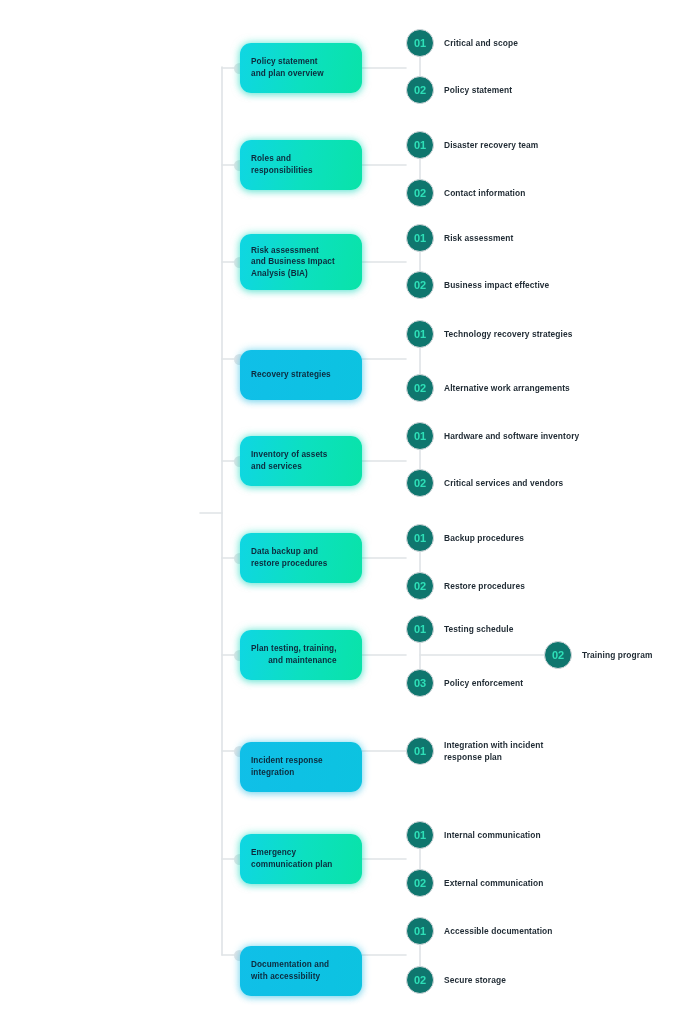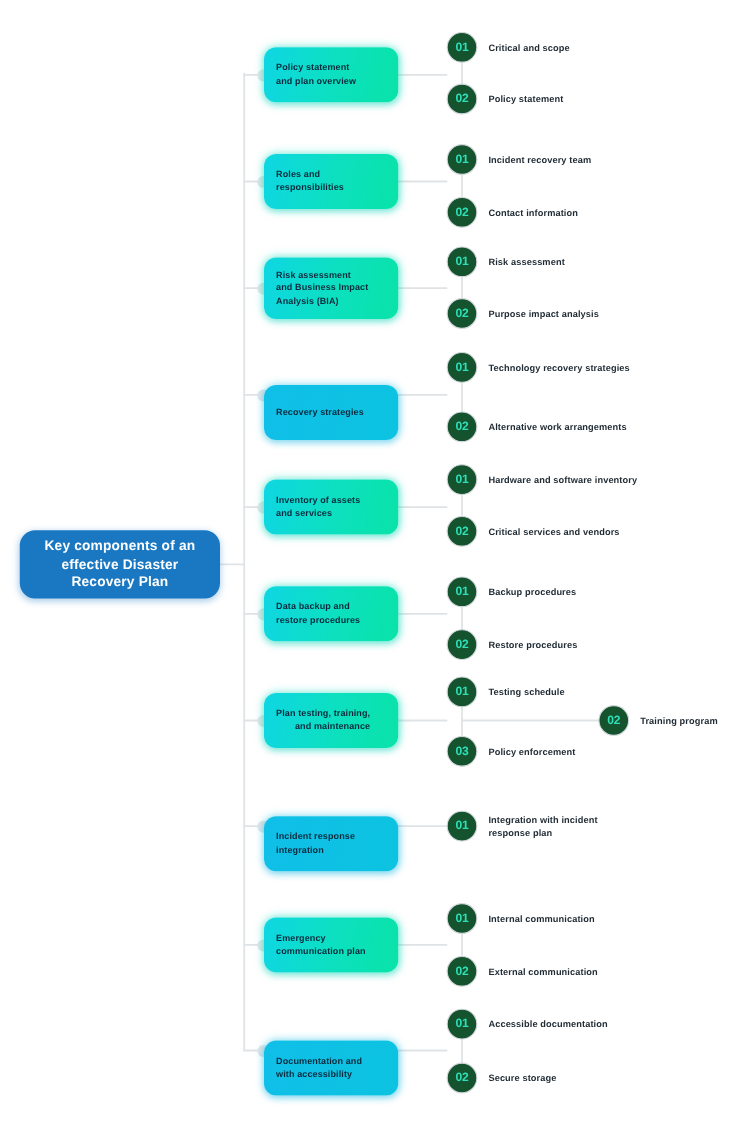--- a/index.html
+++ b/index.html
@@ -95,21 +95,21 @@
   .leaf {
     position: absolute;
     display: flex;
     align-items: center;
   }
   .leaf-circle {
     width: 28px;
     height: 28px;
     min-width: 28px;
     border-radius: 50%;
-    background: #14532d;
+    background: #0f766e;
     border: 1.4px solid #d3d7db;
     display: flex;
     align-items: center;
     justify-content: center;
   }
   .leaf-circle .leaf-num {
     color: #2ee0b8;
     font-size: 11px;
     font-weight: bold;
     letter-spacing: -0.2px;
@@ -157,23 +157,20 @@
       <line x1="222" y1="751" x2="240" y2="751" stroke="#dfe3e6" stroke-width="1.6" stroke-linecap="round"></line>
       <line x1="362" y1="751" x2="406" y2="751" stroke="#dfe3e6" stroke-width="1.6" stroke-linecap="round"></line>
       <line x1="222" y1="859" x2="240" y2="859" stroke="#dfe3e6" stroke-width="1.6" stroke-linecap="round"></line>
       <line x1="362" y1="859" x2="406" y2="859" stroke="#dfe3e6" stroke-width="1.6" stroke-linecap="round"></line>
       <line x1="420" y1="849" x2="420" y2="869" stroke="#dfe3e6" stroke-width="1.6" stroke-linecap="round"></line>
       <line x1="222" y1="955" x2="240" y2="955" stroke="#dfe3e6" stroke-width="1.6" stroke-linecap="round"></line>
       <line x1="362" y1="955" x2="406" y2="955" stroke="#dfe3e6" stroke-width="1.6" stroke-linecap="round"></line>
       <line x1="420" y1="945" x2="420" y2="966" stroke="#dfe3e6" stroke-width="1.6" stroke-linecap="round"></line>
     </svg>
 
-  <div class="root-node">
-    <span class="root-label">Key components of an effective Disaster Recovery Plan</span>
-  </div>
 
   <div id="nodes-layer">
       <div class="node-knob" style="top: 62.5px;"></div>
       <div class="branch-node grad" style="top: 43px; height: 50px;">
         <span class="branch-label" style="white-space: pre-line;">Policy statement
 and plan overview</span>
       </div>
       <div class="leaf" style="left: 406px; top: 29px;">
         <div class="leaf-circle">
           <span class="leaf-num">01</span>
@@ -188,21 +185,21 @@
       </div>
       <div class="node-knob" style="top: 159.5px;"></div>
       <div class="branch-node grad" style="top: 140px; height: 50px; align-items: center;">
         <span class="branch-label" style="white-space: pre-line;">Roles and
 responsibilities</span>
       </div>
       <div class="leaf" style="left: 406px; top: 131px;">
         <div class="leaf-circle">
           <span class="leaf-num">01</span>
         </div>
-        <span class="leaf-text">Incident recovery team</span>
+        <span class="leaf-text">Disaster recovery team</span>
       </div>
       <div class="leaf" style="left: 406px; top: 179px;">
         <div class="leaf-circle">
           <span class="leaf-num">02</span>
         </div>
         <span class="leaf-text">Contact information</span>
       </div>
       <div class="node-knob" style="top: 256.5px;"></div>
       <div class="branch-node grad" style="top: 234px; height: 56px;">
         <span class="branch-label" style="white-space: pre-line;">Risk assessment
@@ -212,21 +209,21 @@
       <div class="leaf" style="left: 406px; top: 224px;">
         <div class="leaf-circle">
           <span class="leaf-num">01</span>
         </div>
         <span class="leaf-text">Risk assessment</span>
       </div>
       <div class="leaf" style="left: 406px; top: 271px;">
         <div class="leaf-circle">
           <span class="leaf-num">02</span>
         </div>
-        <span class="leaf-text">Purpose impact analysis</span>
+        <span class="leaf-text">Business impact effective</span>
       </div>
       <div class="node-knob" style="top: 353.5px;"></div>
       <div class="branch-node solid" style="top: 334px; height: 50px;">
         <span class="branch-label" style="white-space: pre-line;">Recovery strategies</span>
       </div>
       <div class="leaf" style="left: 406px; top: 320px;">
         <div class="leaf-circle">
           <span class="leaf-num">01</span>
         </div>
         <span class="leaf-text">Technology recovery strategies</span>

